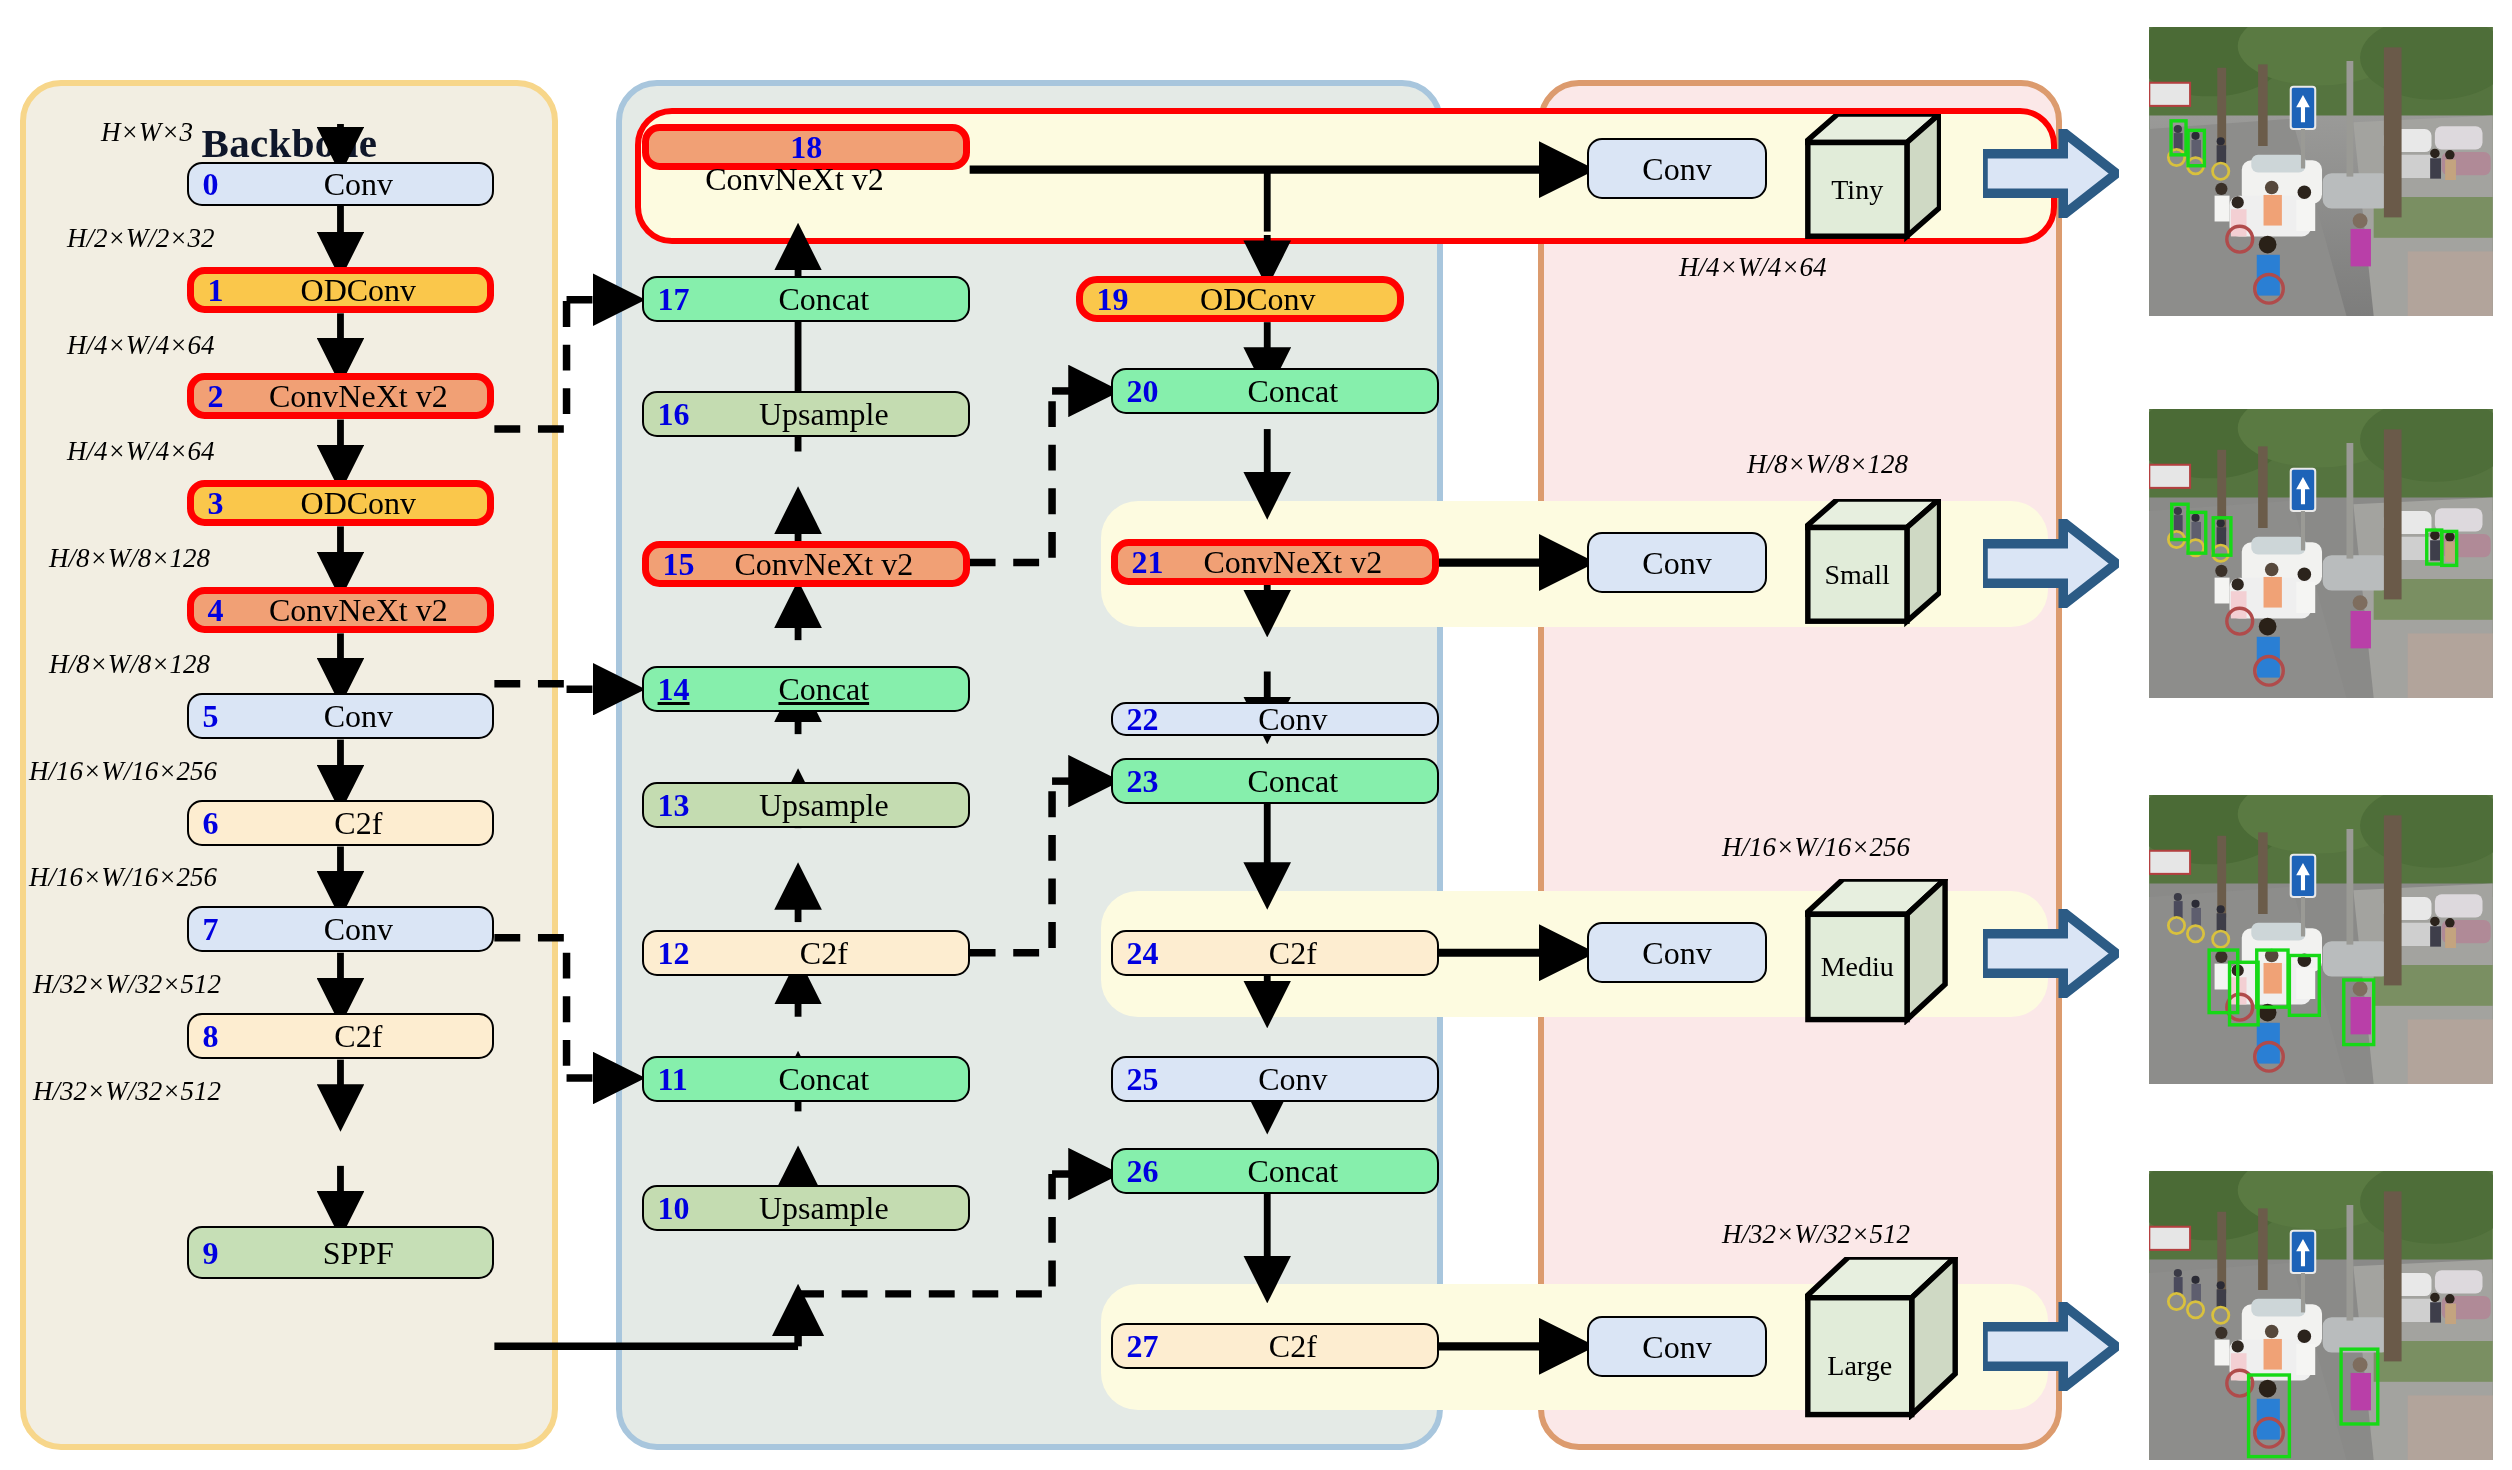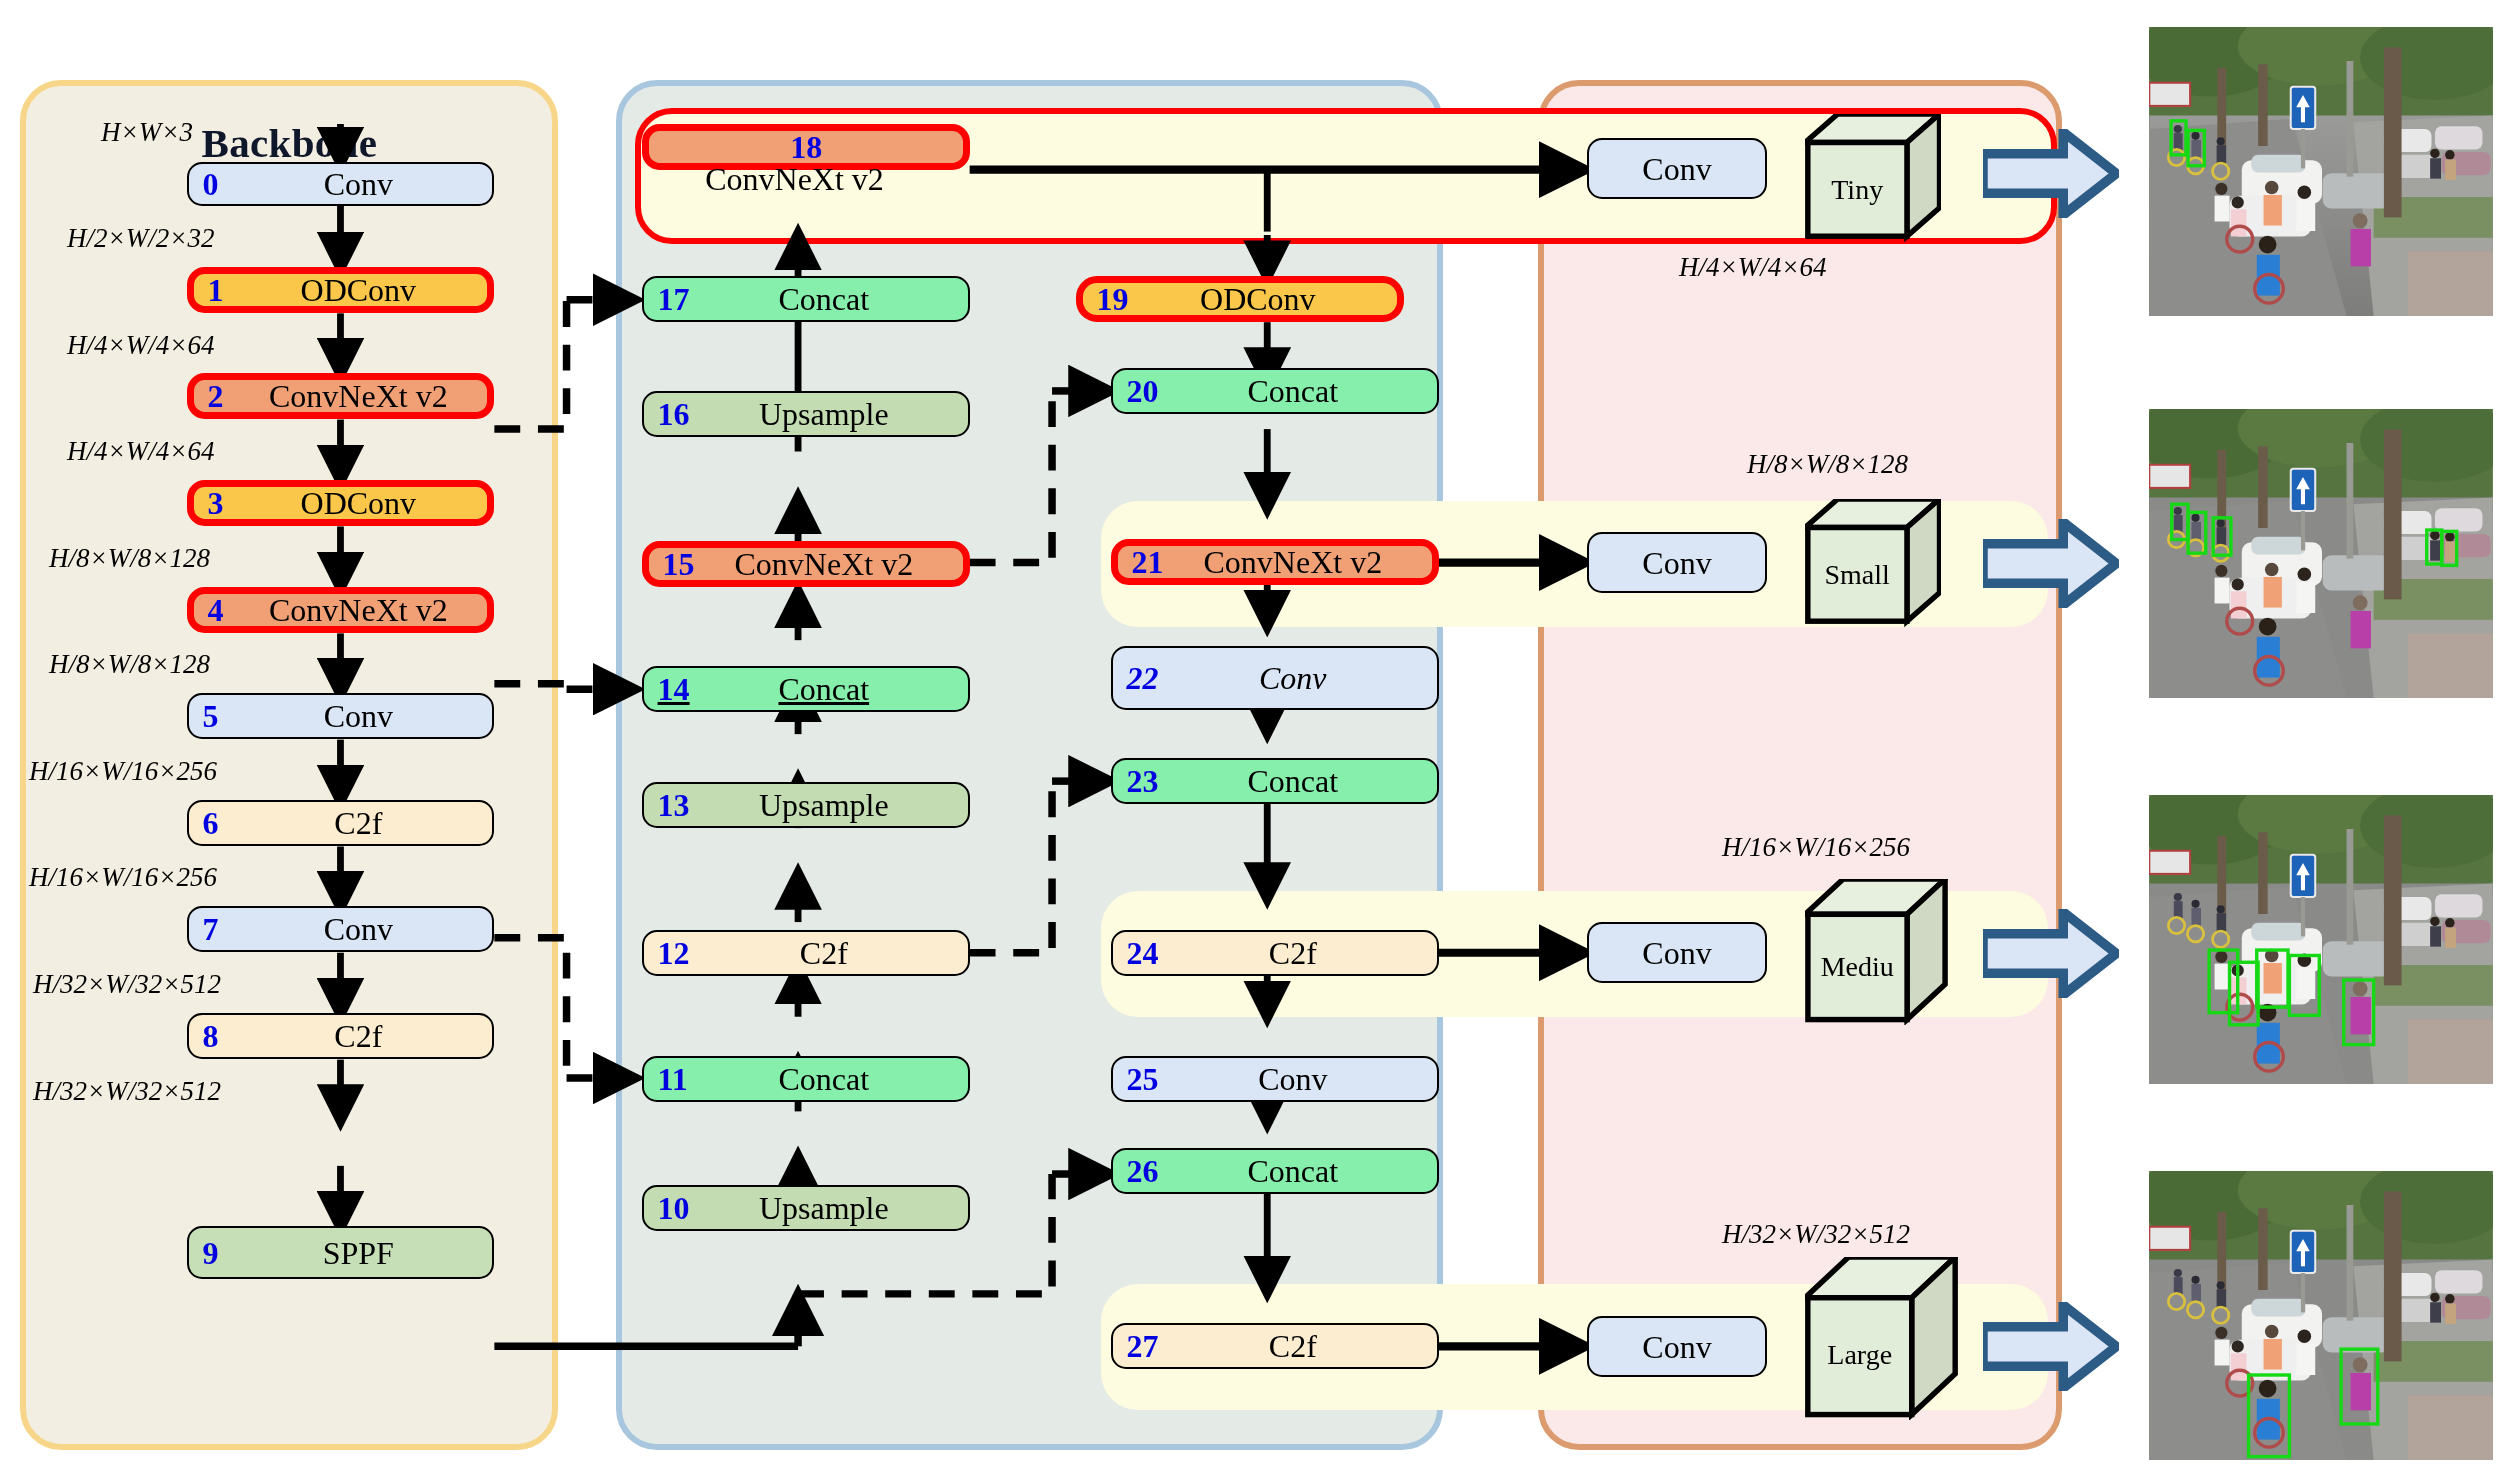--- a/index.html
+++ b/index.html
@@ -257,21 +257,21 @@
     <span class="lbl">ODConv</span>
   </div>
   <div class="box c-paleg" style="left:1111px;top:368px;width:328px;height:46px;">
     <span class="idx">20</span>
     <span class="lbl">Concat</span>
   </div>
   <div class="box c-salmon red" style="left:1111px;top:539px;width:328px;height:46px;">
     <span class="idx">21</span>
     <span class="lbl">ConvNeXt v2</span>
   </div>
-  <div class="box c-blue" style="left:1111px;top:646px;width:328px;height:64px;font-style:italic;">
+  <div class="box c-blue" style="left:1111px;top:702px;width:328px;height:34px;">
     <span class="idx">22</span>
     <span class="lbl">Conv</span>
   </div>
   <div class="box c-paleg" style="left:1111px;top:758px;width:328px;height:46px;">
     <span class="idx">23</span>
     <span class="lbl">Concat</span>
   </div>
   <div class="box c-cream" style="left:1111px;top:930px;width:328px;height:46px;">
     <span class="idx">24</span>
     <span class="lbl">C2f</span>
@@ -330,21 +330,21 @@
 
   <div class="box c-blue" style="left:1587px;top:1316px;width:180px;height:61px;justify-content:center;">
     <span class="lbl" style="padding-right:0;">Conv</span>
   </div>
   <div class="cube" style="left:1805px;top:1257px;width:153px;height:163px;">
     <svg width="153" height="163" viewBox="0 0 225 240">
       <polygon points="0,60 64,0 221,0 157,60" fill="#e7efdf" stroke="#000" stroke-width="8"></polygon>
       <polygon points="157,60 221,0 221,172 157,232" fill="#cfd9c4" stroke="#000" stroke-width="8"></polygon>
       <rect x="4" y="60" width="153" height="172" fill="#e1ecd9" stroke="#000" stroke-width="8"></rect>
     </svg>
-    <div style="position:absolute;left:2.7px;top:39px;width:104px;height:117px;display:flex;align-items:center;justify-content:center;font-size:28px;">Large</div>
+    <div style="position:absolute;left:2.7px;top:50px;width:104px;height:117px;display:flex;align-items:center;justify-content:center;font-size:28px;">Large</div>
   </div>
   <div class="dim" style="left:1722px;top:1219px;">H/32×W/32×512</div>
 
   <div class="bigarrow" style="left:1983px;top:129px;width:136px;height:89px;">
     <svg width="136" height="89" viewBox="0 0 200 130">
       <polygon points="0,36 118,36 118,4 196,65 118,126 118,94 0,94" fill="#dae5f5" stroke="#2c5b85" stroke-width="14"></polygon>
     </svg>
   </div>
   <div class="bigarrow" style="left:1983px;top:519px;width:136px;height:89px;">
     <svg width="136" height="89" viewBox="0 0 200 130">

